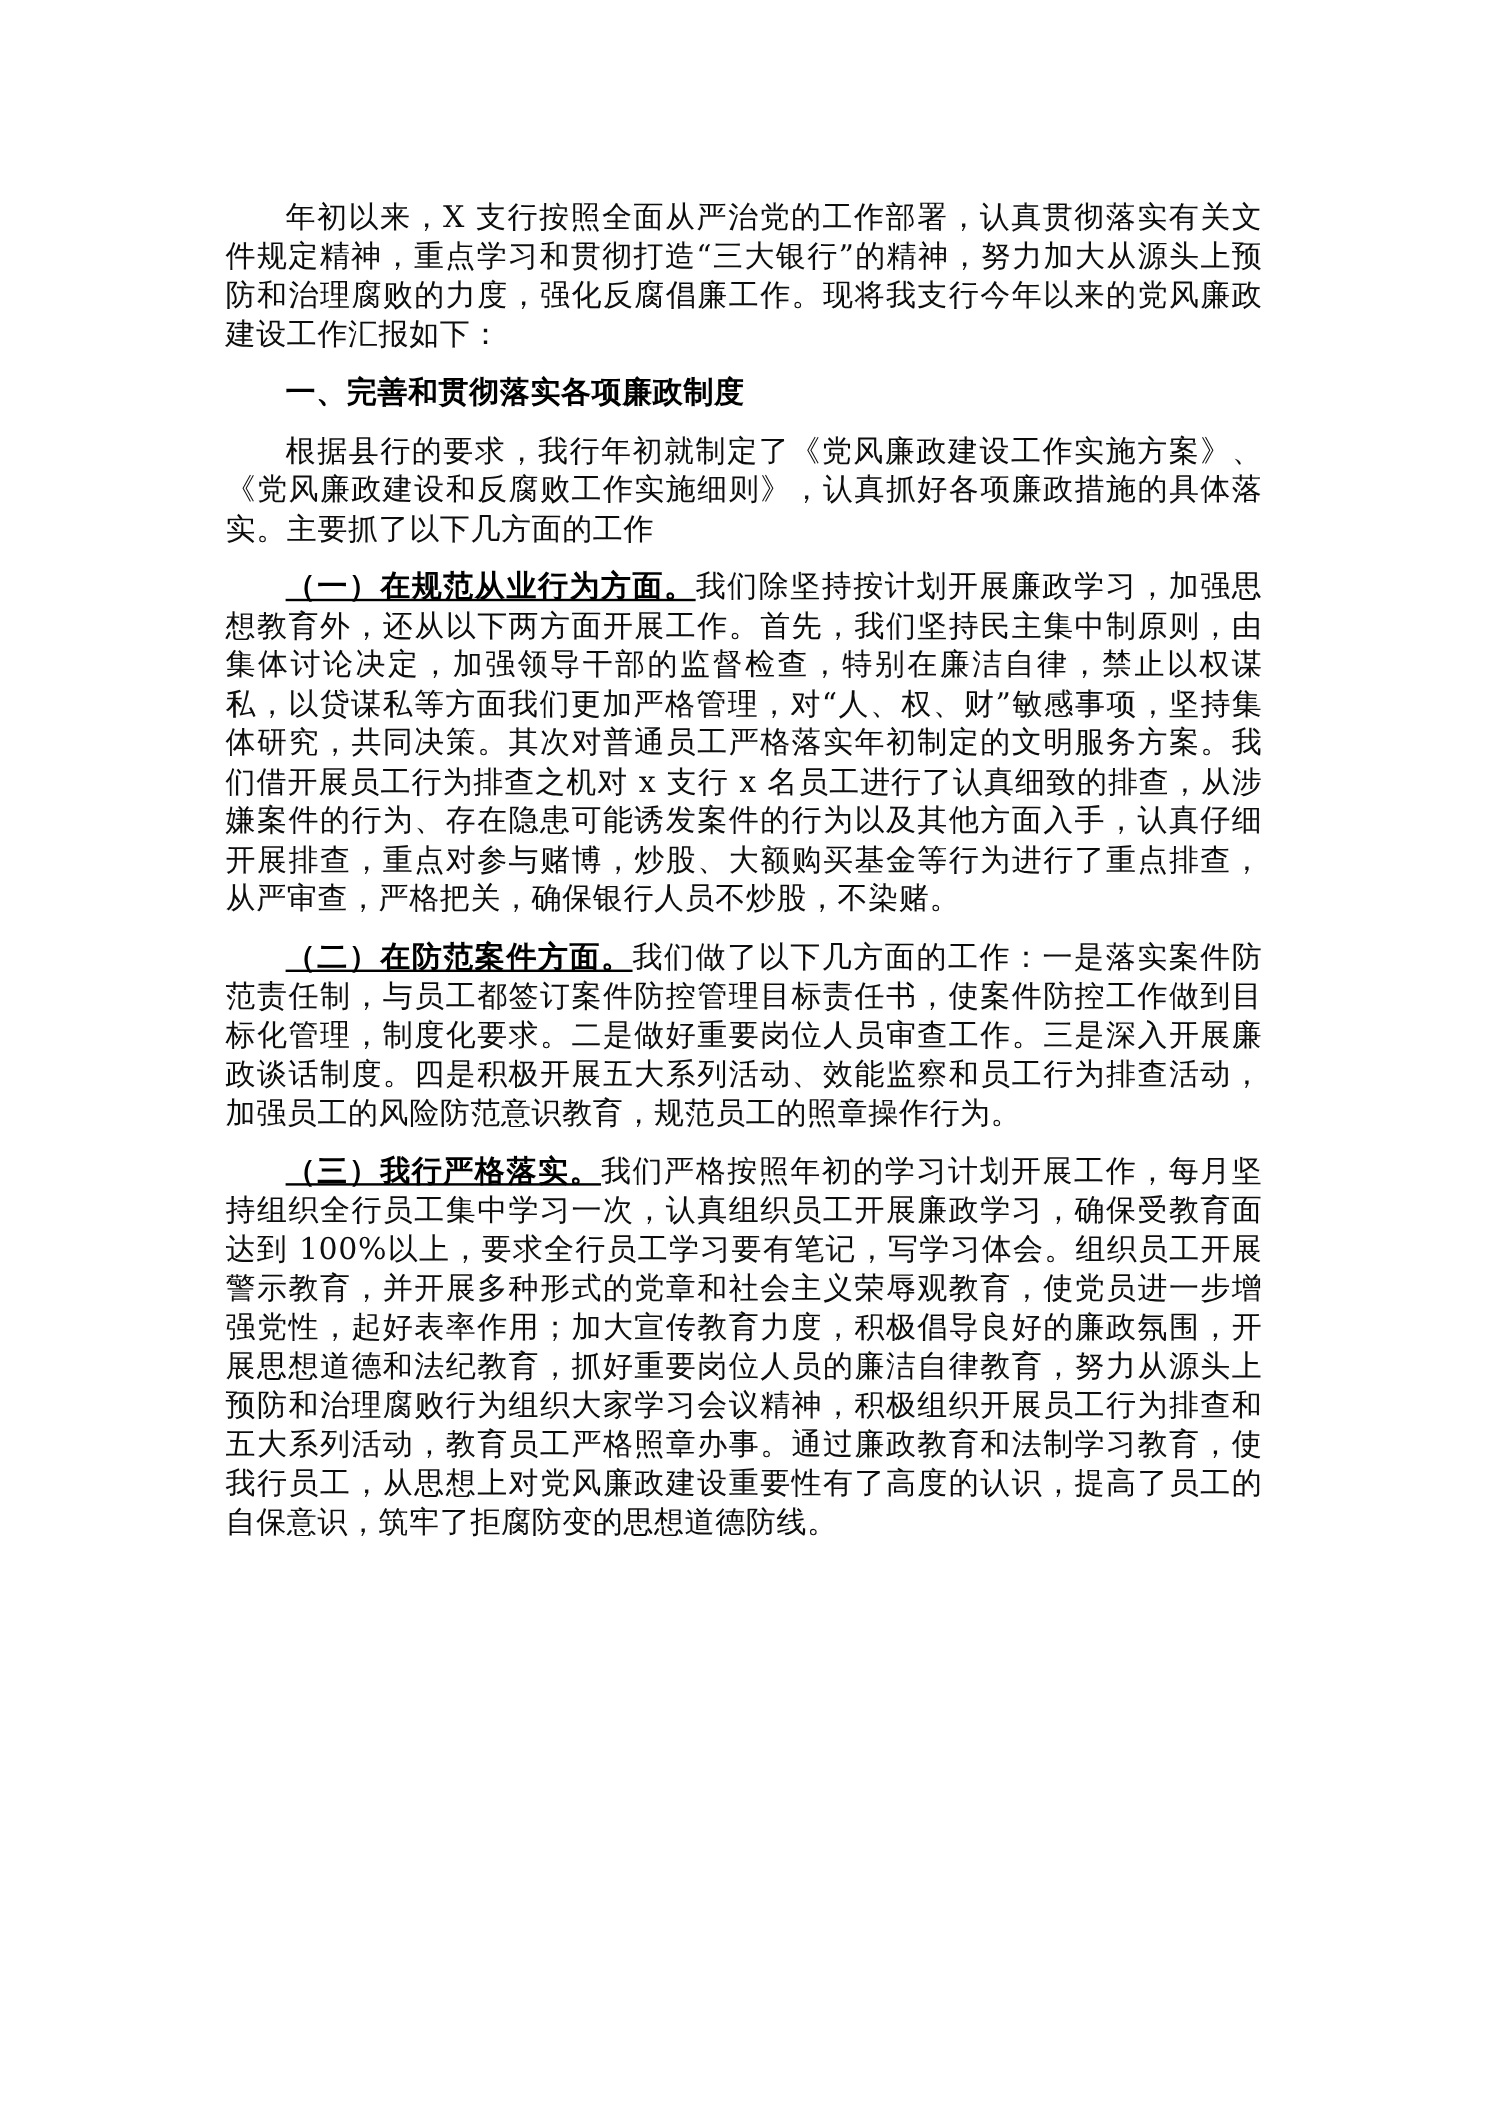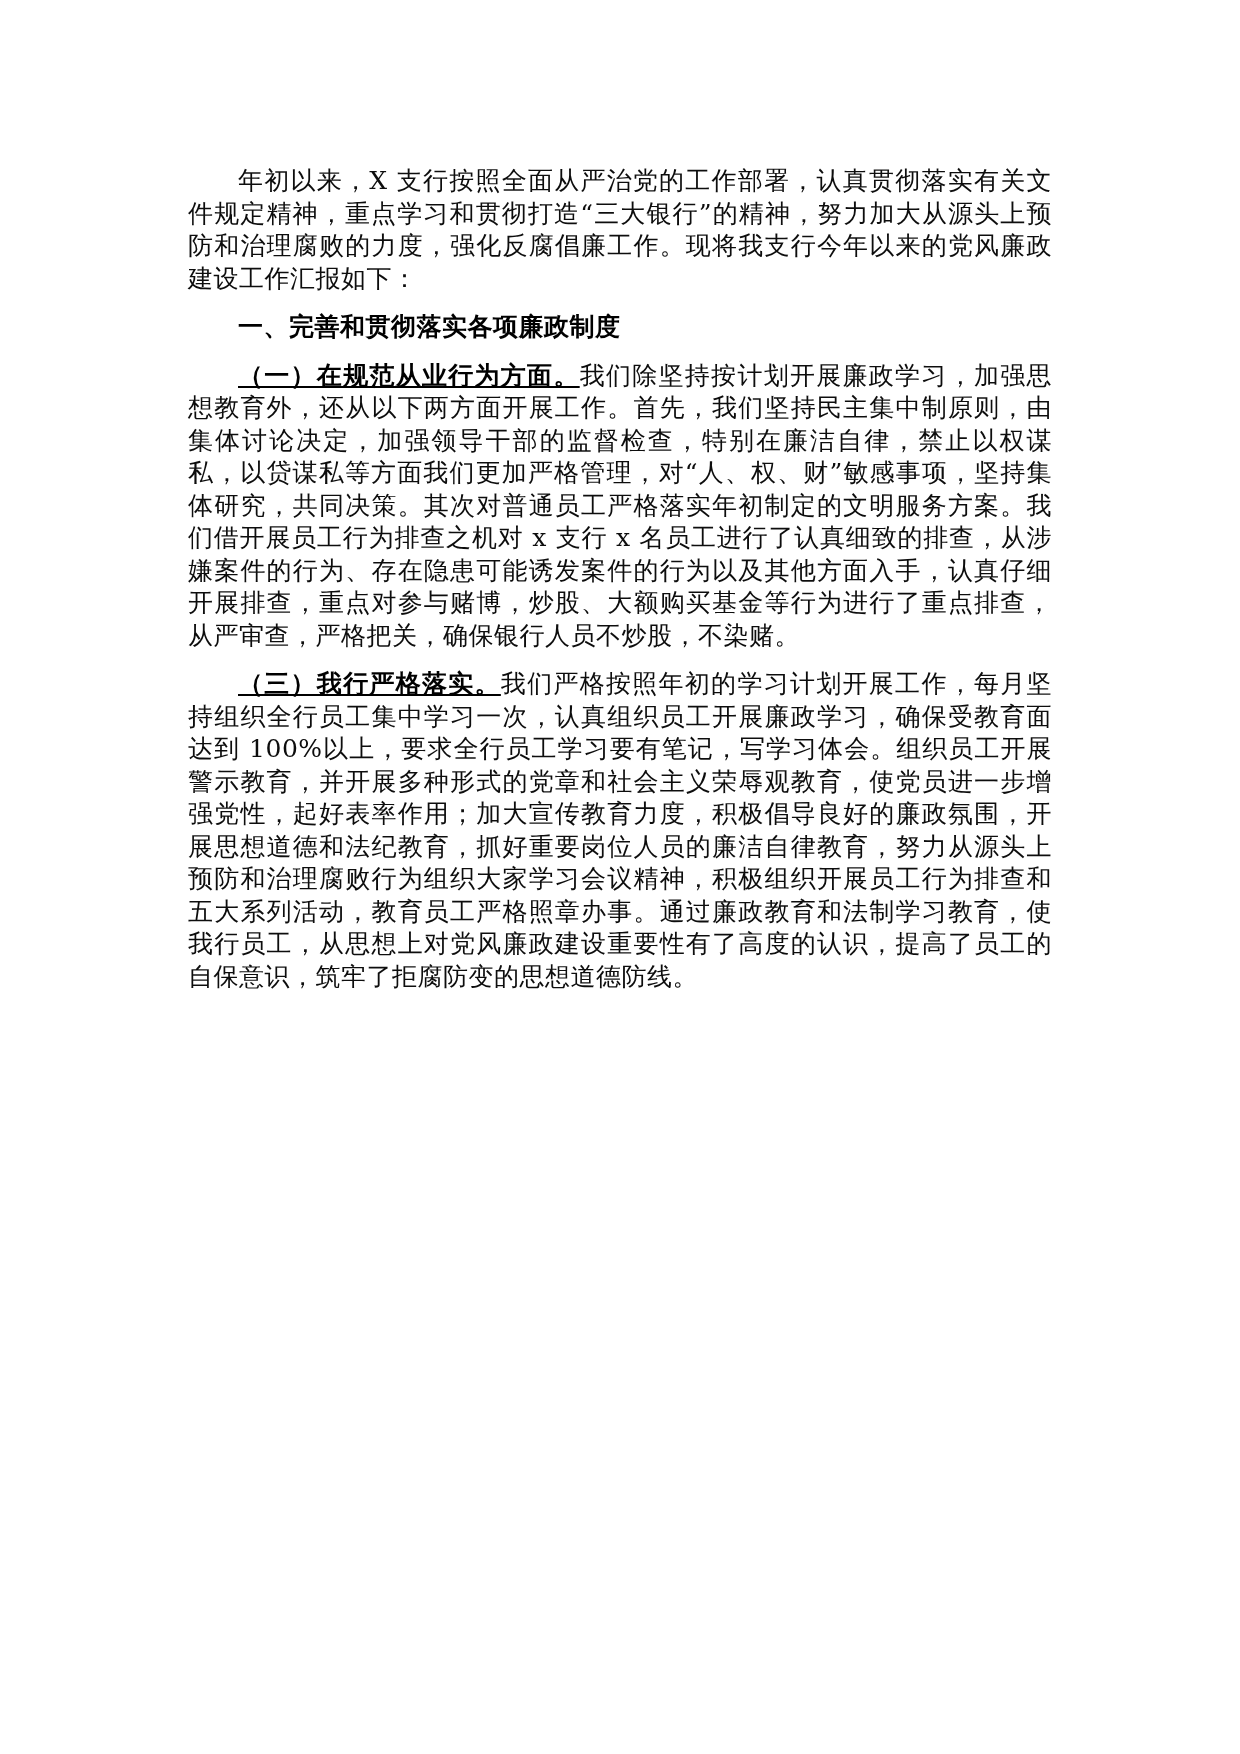--- a/index.html
+++ b/index.html
@@ -28,33 +28,35 @@
     font-size: 25px;
     line-height: 32.5px;
     text-align: justify;
     text-justify: inter-ideograph;
     text-indent: 2em;
     letter-spacing: 0.5px;
     word-break: break-all;
   }
   .doc-content h2.heading {
     font-weight: bold;
-    font-family: Liberation Serif, serif;
+    font-family: Liberation Sans, sans-serif;
     color: #000000;
   }
   .doc-content .lead {
     font-weight: bold;
     font-family: "DejaVu Sans", "Liberation Sans", sans-serif;
     color: #000000;
     text-decoration: underline;
   }
 </style>
 </head>
 <body>
 
 <div class="page">
   <div class="doc-content">
       <p class="paragraph">年初以来，X 支行按照全面从严治党的工作部署，认真贯彻落实有关文件规定精神，重点学习和贯彻打造“三大银行”的精神，努力加大从源头上预防和治理腐败的力度，强化反腐倡廉工作。现将我支行今年以来的党风廉政建设工作汇报如下：</p>
       <h2 class="heading">一、完善和贯彻落实各项廉政制度</h2>
+      <p class="paragraph">根据县行的要求，我行年初就制定了《党风廉政建设工作实施方案》、《党风廉政建设和反腐败工作实施细则》，认真抓好各项廉政措施的具体落实。主要抓了以下几方面的工作</p>
       <p class="paragraph"><span class="lead">（一）在规范从业行为方面。</span>我们除坚持按计划开展廉政学习，加强思想教育外，还从以下两方面开展工作。首先，我们坚持民主集中制原则，由集体讨论决定，加强领导干部的监督检查，特别在廉洁自律，禁止以权谋私，以贷谋私等方面我们更加严格管理，对“人、权、财”敏感事项，坚持集体研究，共同决策。其次对普通员工严格落实年初制定的文明服务方案。我们借开展员工行为排查之机对 x 支行 x 名员工进行了认真细致的排查，从涉嫌案件的行为、存在隐患可能诱发案件的行为以及其他方面入手，认真仔细开展排查，重点对参与赌博，炒股、大额购买基金等行为进行了重点排查，从严审查，严格把关，确保银行人员不炒股，不染赌。</p>
+      <p class="paragraph"><span class="lead">（二）在防范案件方面。</span>我们做了以下几方面的工作：一是落实案件防范责任制，与员工都签订案件防控管理目标责任书，使案件防控工作做到目标化管理，制度化要求。二是做好重要岗位人员审查工作。三是深入开展廉政谈话制度。四是积极开展五大系列活动、效能监察和员工行为排查活动，加强员工的风险防范意识教育，规范员工的照章操作行为。</p>
       <p class="paragraph"><span class="lead">（三）我行严格落实。</span>我们严格按照年初的学习计划开展工作，每月坚持组织全行员工集中学习一次，认真组织员工开展廉政学习，确保受教育面达到 100%以上，要求全行员工学习要有笔记，写学习体会。组织员工开展警示教育，并开展多种形式的党章和社会主义荣辱观教育，使党员进一步增强党性，起好表率作用；加大宣传教育力度，积极倡导良好的廉政氛围，开展思想道德和法纪教育，抓好重要岗位人员的廉洁自律教育，努力从源头上预防和治理腐败行为组织大家学习会议精神，积极组织开展员工行为排查和五大系列活动，教育员工严格照章办事。通过廉政教育和法制学习教育，使我行员工，从思想上对党风廉政建设重要性有了高度的认识，提高了员工的自保意识，筑牢了拒腐防变的思想道德防线。</p>
     </div>
 </div>
 
 </body></html>

